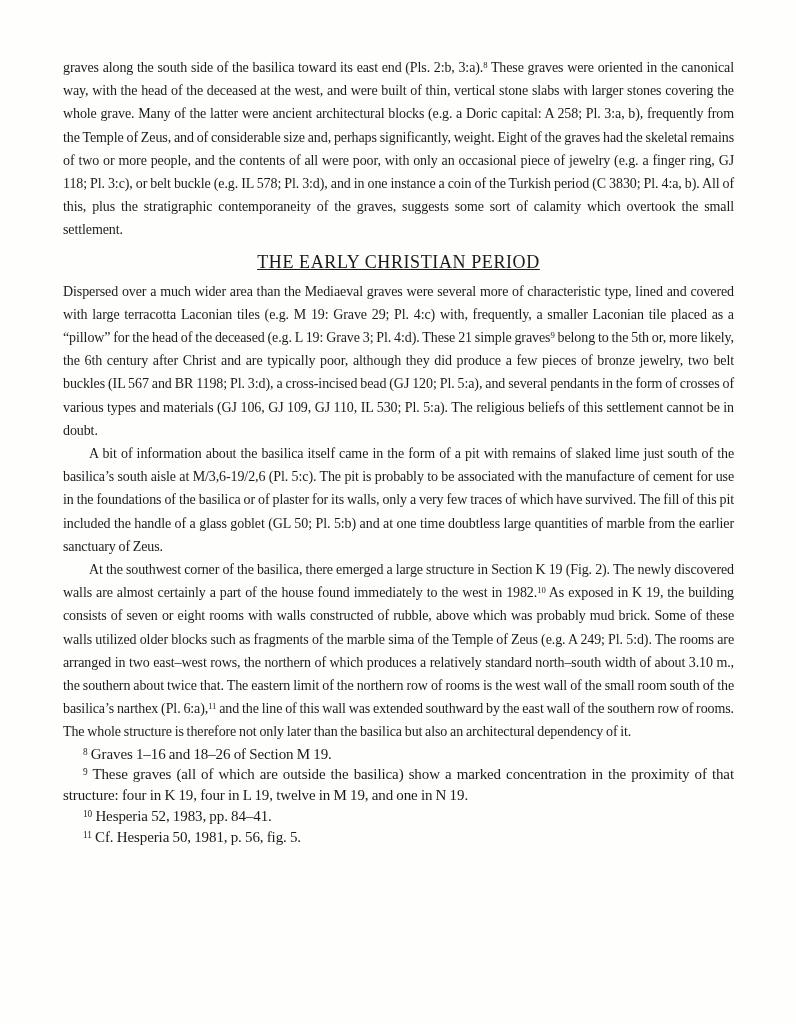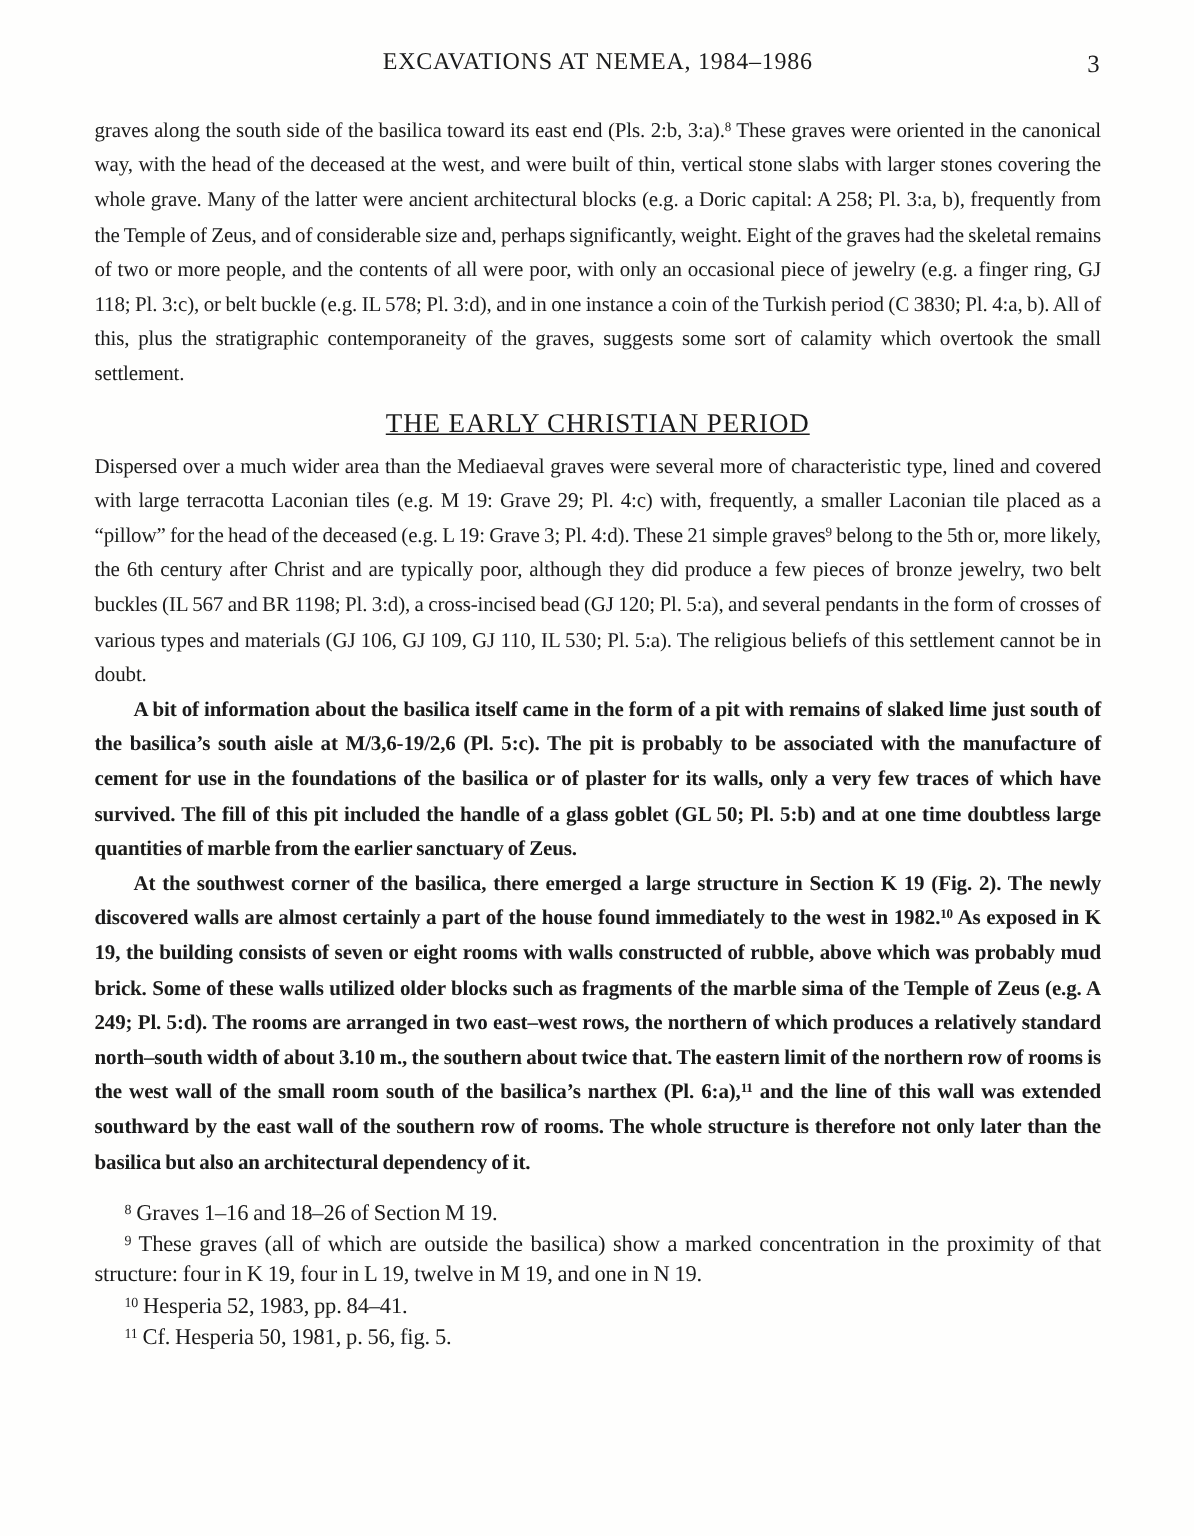--- a/index.html
+++ b/index.html
@@ -42,60 +42,56 @@
     margin-top: 23px;
   }
   p.para {
     margin: 0;
     font-size: 14px;
     line-height: 23.2px;
     text-align: justify;
     letter-spacing: -0.1px;
     word-spacing: -0.6px;
   }
-  p.para.indent { text-indent: 26px; font-weight: bold; }
+  p.para.indent { text-indent: 26px; }
   h2.section-heading {
     margin: 10px 0 7px 0;
     font-size: 18px;
     font-weight: 400;
     text-align: center;
     letter-spacing: 0.6px;
     text-decoration: underline;
   }
   sup.fnref, sup.fnmark {
     font-size: 62%;
     line-height: 0;
     vertical-align: baseline;
     position: relative;
     top: -0.45em;
   }
   .footnotes {
-    margin-top: 12px;
+    margin-top: 0;
   }
   p.footnote {
     margin: 0;
     font-size: 15px;
     line-height: 20.8px;
     text-align: justify;
     text-indent: 20px;
     letter-spacing: -0.1px;
     word-spacing: -0.4px;
   }
   .italic { }
 </style>
 </head>
 <body>
 
 <div class="page">
   <div class="content">
 
-    <div class="running-head-row">
-      <div class="running-head">EXCAVATIONS AT NEMEA, 1984–1986</div>
-      <div class="page-number">3</div>
-    </div>
 
     <div class="body-text">
 
       <p class="para"><span>graves along the south side of the basilica toward its east end (Pls. 2:b, 3:a).</span><sup class="fnref">8</sup><span> These graves were oriented in the canonical way, with the head of the deceased at the west, and were built of thin, vertical stone slabs with larger stones covering the whole grave. Many of the latter were ancient architectural blocks (e.g. a Doric capital: A 258; Pl. 3:a, b), frequently from the Temple of Zeus, and of considerable size and, perhaps significantly, weight. Eight of the graves had the skeletal remains of two or more people, and the contents of all were poor, with only an occasional piece of jewelry (e.g. a finger ring, GJ 118; Pl. 3:c), or belt buckle (e.g. IL 578; Pl. 3:d), and in one instance a coin of the Turkish period (C 3830; Pl. 4:a, b). All of this, plus the stratigraphic contemporaneity of the graves, suggests some sort of calamity which overtook the small settlement.</span></p>
 
       <h2 class="section-heading">THE EARLY CHRISTIAN PERIOD</h2>
 
       <p class="para"><span>Dispersed over a much wider area than the Mediaeval graves were several more of characteristic type, lined and covered with large terracotta Laconian tiles (e.g. M 19: Grave 29; Pl. 4:c) with, frequently, a smaller Laconian tile placed as a “pillow” for the head of the deceased (e.g. L 19: Grave 3; Pl. 4:d). These 21 simple graves</span><sup class="fnref">9</sup><span> belong to the 5th or, more likely, the 6th century after Christ and are typically poor, although they did produce a few pieces of bronze jewelry, two belt buckles (IL 567 and BR 1198; Pl. 3:d), a cross-incised bead (GJ 120; Pl. 5:a), and several pendants in the form of crosses of various types and materials (GJ 106, GJ 109, GJ 110, IL 530; Pl. 5:a). The religious beliefs of this settlement cannot be in doubt.</span></p>
 
       <p class="para indent"><span>A bit of information about the basilica itself came in the form of a pit with remains of slaked lime just south of the basilica’s south aisle at M/3,6-19/2,6 (Pl. 5:c). The pit is probably to be associated with the manufacture of cement for use in the foundations of the basilica or of plaster for its walls, only a very few traces of which have survived. The fill of this pit included the handle of a glass goblet (GL 50; Pl. 5:b) and at one time doubtless large quantities of marble from the earlier sanctuary of Zeus.</span></p>

